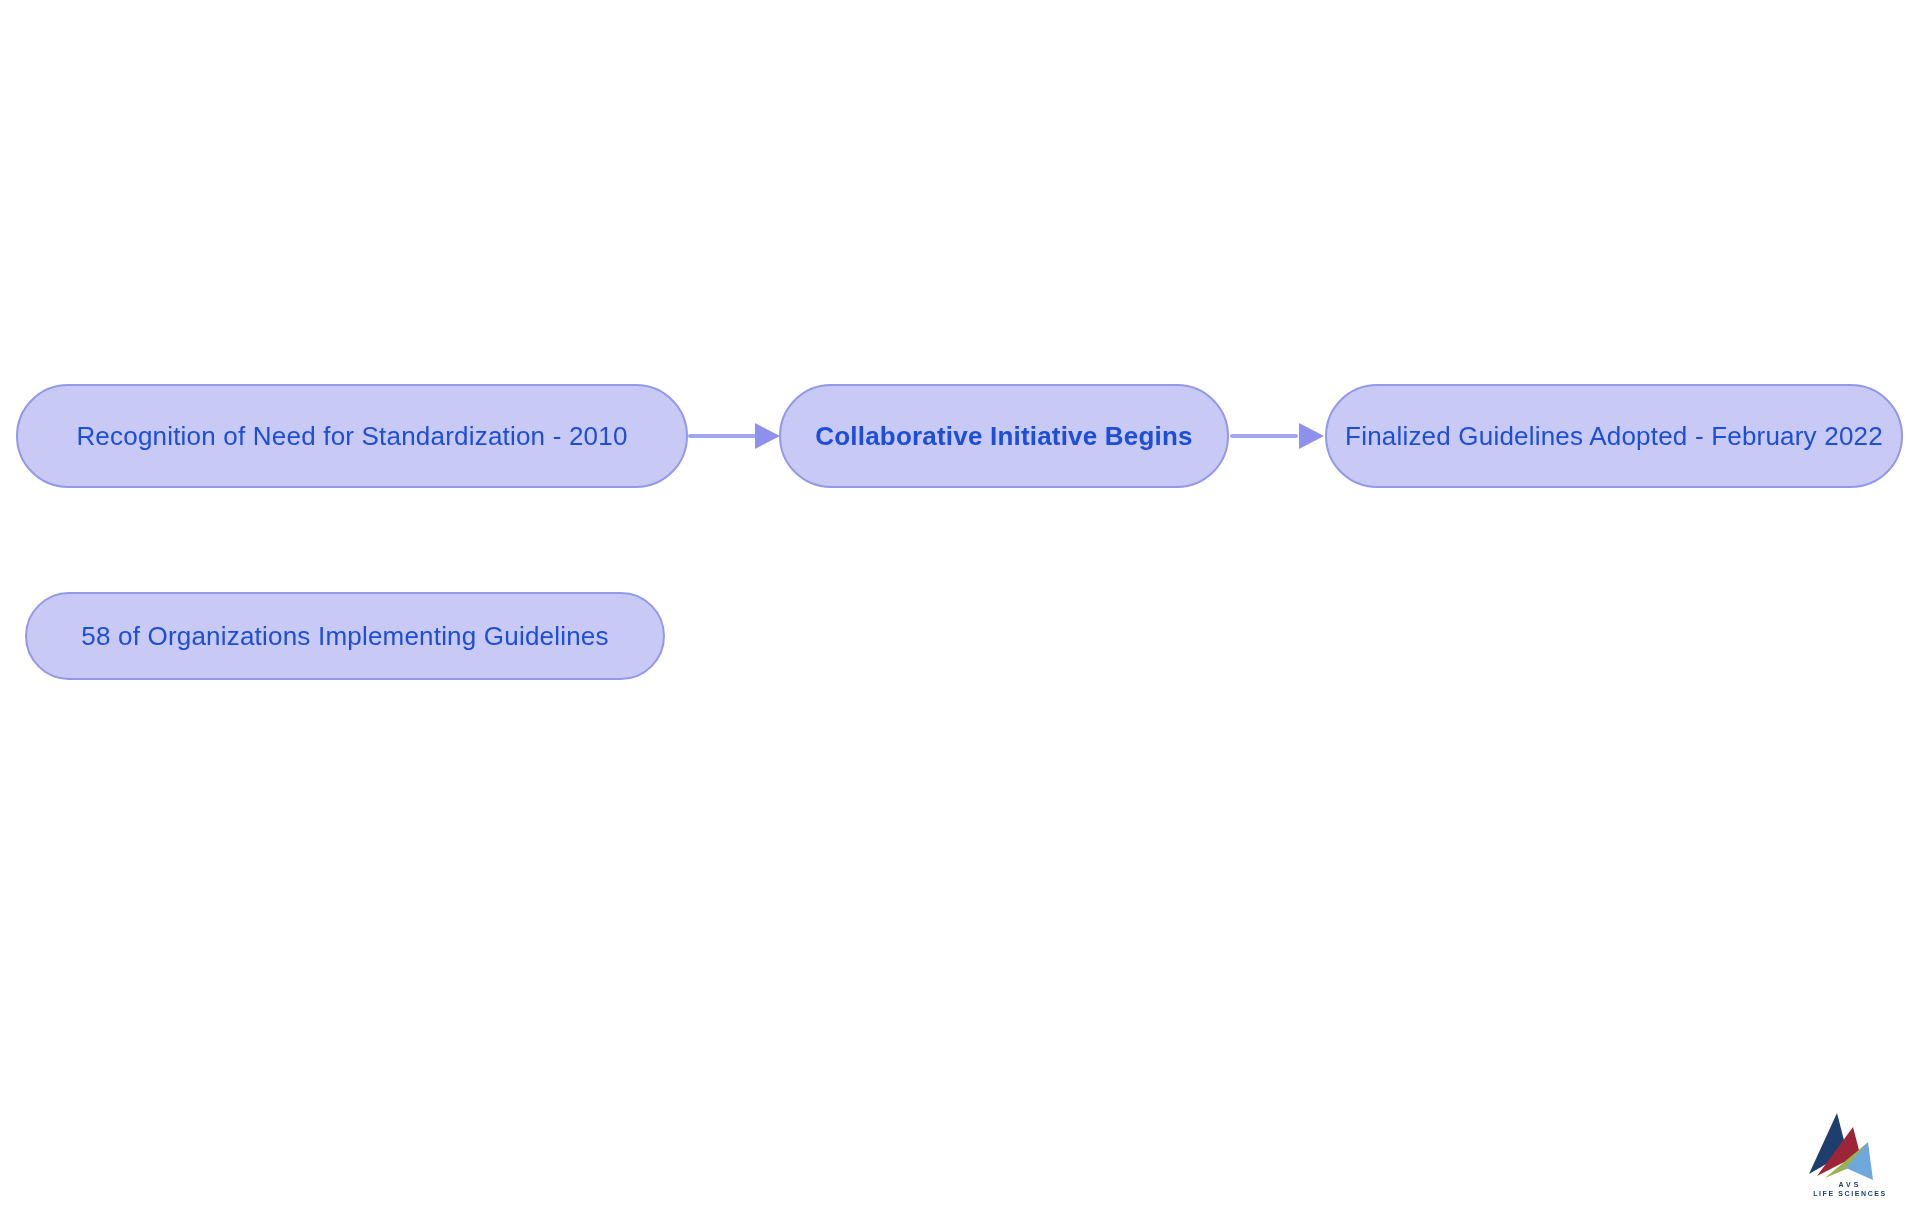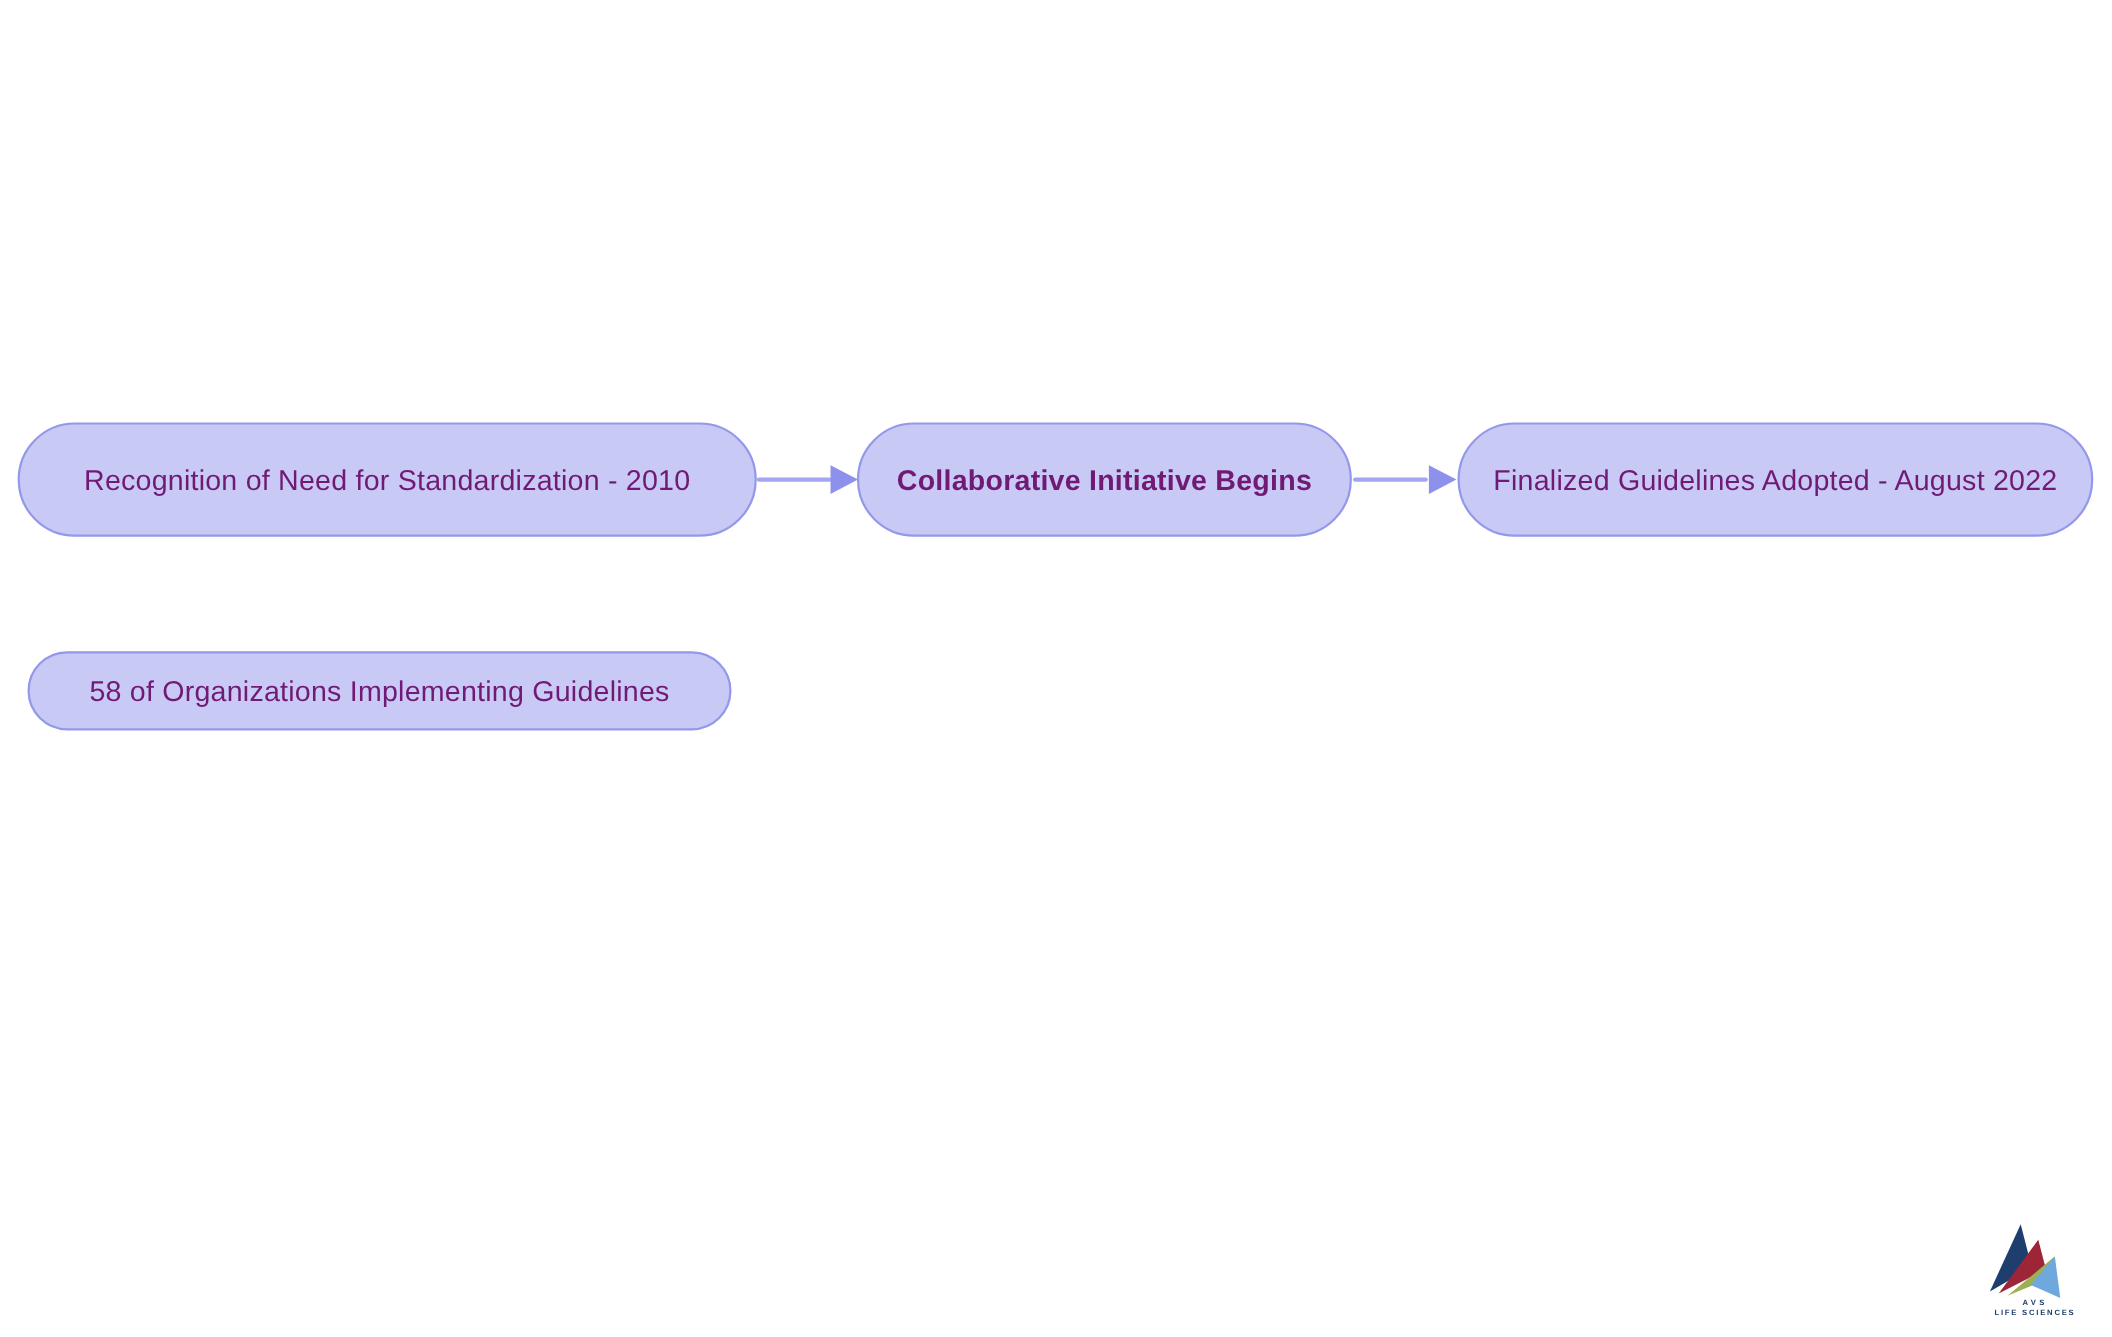--- a/index.html
+++ b/index.html
@@ -21,30 +21,30 @@
   .node {
     position: absolute;
     height: 104px;
     box-sizing: border-box;
     background: #c8c9f4;
     border: 2px solid #9398ea;
     border-radius: 52px;
     display: flex;
     align-items: center;
     justify-content: center;
-    color: #701a75;
+    color: #1d4ed8;
     font-size: 26px;
     letter-spacing: 0.2px;
     white-space: nowrap;
     text-align: center;
   }
   #node-1 { left: 16px;   top: 384px; width: 672px; }
   #node-2 { left: 779px;  top: 384px; width: 450px; font-weight: bold; }
   #node-3 { left: 1325px; top: 384px; width: 578px; }
-  #node-4 { left: 25px;   top: 592px; width: 640px; height: 72px; border-radius: 51px; }
+  #node-4 { left: 25px;   top: 592px; width: 640px; height: 88px; border-radius: 51px; }
 
   .edge-line {
     position: absolute;
     height: 4px;
     top: 434px;
     background: #a2a5ef;
     border-radius: 2px;
   }
   .edge-head {
     position: absolute;
@@ -99,21 +99,21 @@
   <div class="edge-head" id="edge-1-head"></div>
 
   <div class="node" id="node-2">
     <span>Collaborative Initiative Begins</span>
   </div>
 
   <div class="edge-line" id="edge-2-line"></div>
   <div class="edge-head" id="edge-2-head"></div>
 
   <div class="node" id="node-3">
-    <span>Finalized Guidelines Adopted - August 2022</span>
+    <span>Finalized Guidelines Adopted - February 2022</span>
   </div>
 
   <div class="node" id="node-4">
     <span>58 of Organizations Implementing Guidelines</span>
   </div>
 
   <div class="logo">
     <svg width="96" height="70" viewBox="0 0 96 70">
       <polygon points="7,64 35,3 45,42" fill="#1e3f6d"></polygon>
       <polygon points="15,66 51,17 58,44" fill="#9e2438"></polygon>

